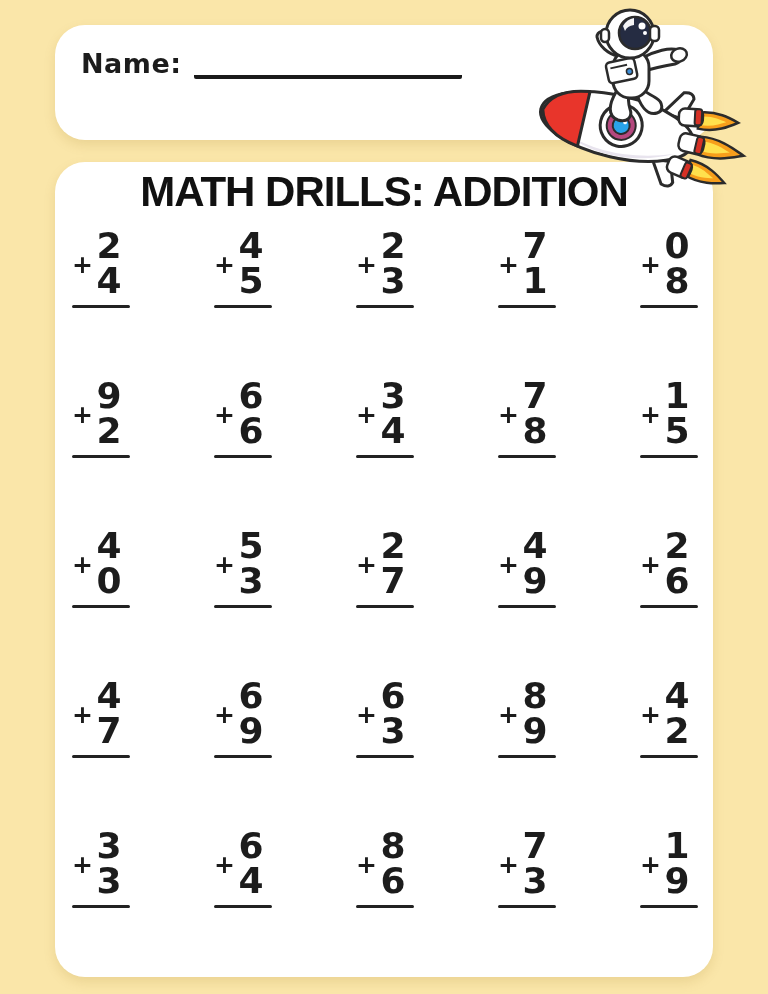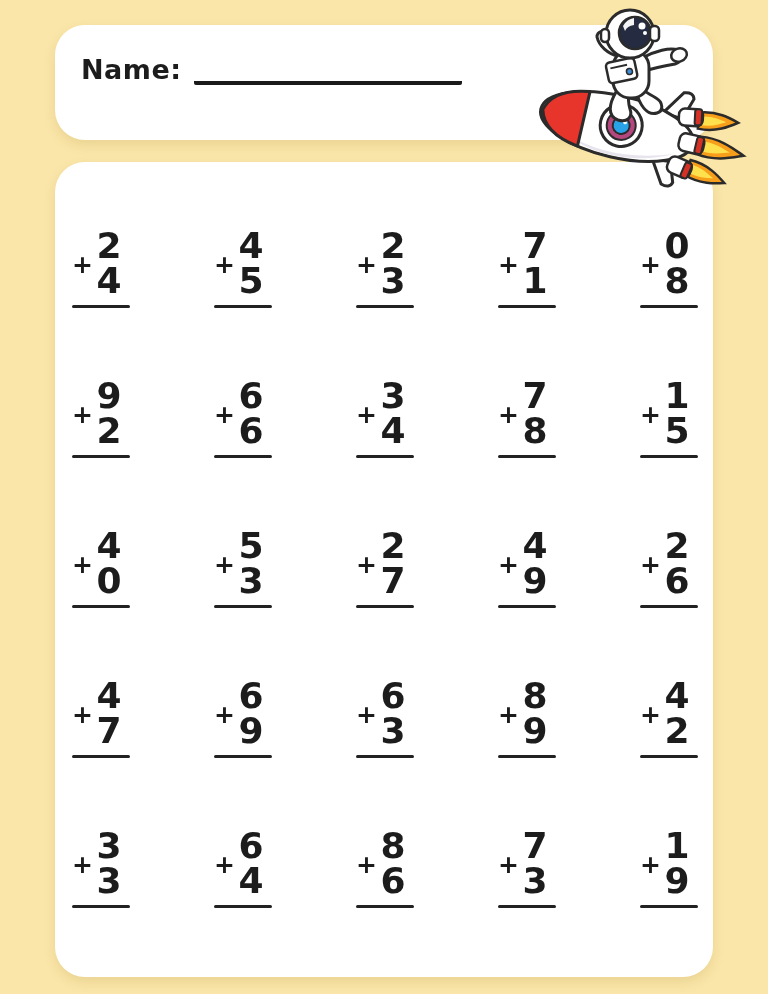--- a/index.html
+++ b/index.html
@@ -11,21 +11,21 @@
     overflow:hidden;
     color:#1c1c1c;
   }
   .card {
     position:absolute;
     background:#ffffff;
     border-radius:30px;
     box-shadow:0 5px 12px rgba(150,110,20,0.15);
   }
   .name-card { left:55px; top:25px; width:658px; height:115px; }
-  .name-row { display:flex; align-items:flex-end; padding:30px 0 0 26px; }
+  .name-row { display:flex; align-items:flex-end; padding:24px 0 0 26px; }
   .name-label { font-size:27px; font-weight:700; line-height:30px; letter-spacing:0.5px; }
   .name-line { width:268px; height:26px; border-bottom:4px solid #1a1a1a; margin-left:12px; border-radius:2px; }
   .main-card { left:55px; top:162px; width:658px; height:815px; }
   .title {
     text-align:center;
     font-family:"Liberation Sans", sans-serif;
     font-weight:800;
     font-size:42px;
     letter-spacing:-1px;
     color:#111111;
@@ -77,20 +77,21 @@
 <body>
 
 <div class="card name-card">
   <div class="name-row">
     <span class="name-label">Name:</span>
     <div class="name-line"></div>
   </div>
 </div>
 
 <div class="card main-card">
+  <div class="title">MATH DRILLS: ADDITION</div>
 
   <div class="grid">
 
     <div class="prob">
       <div class="toprow">
           <span class="digit">2</span>
         </div>
       <div class="botrow">
           <span class="plus">+</span>
           <span class="digit">4</span>

